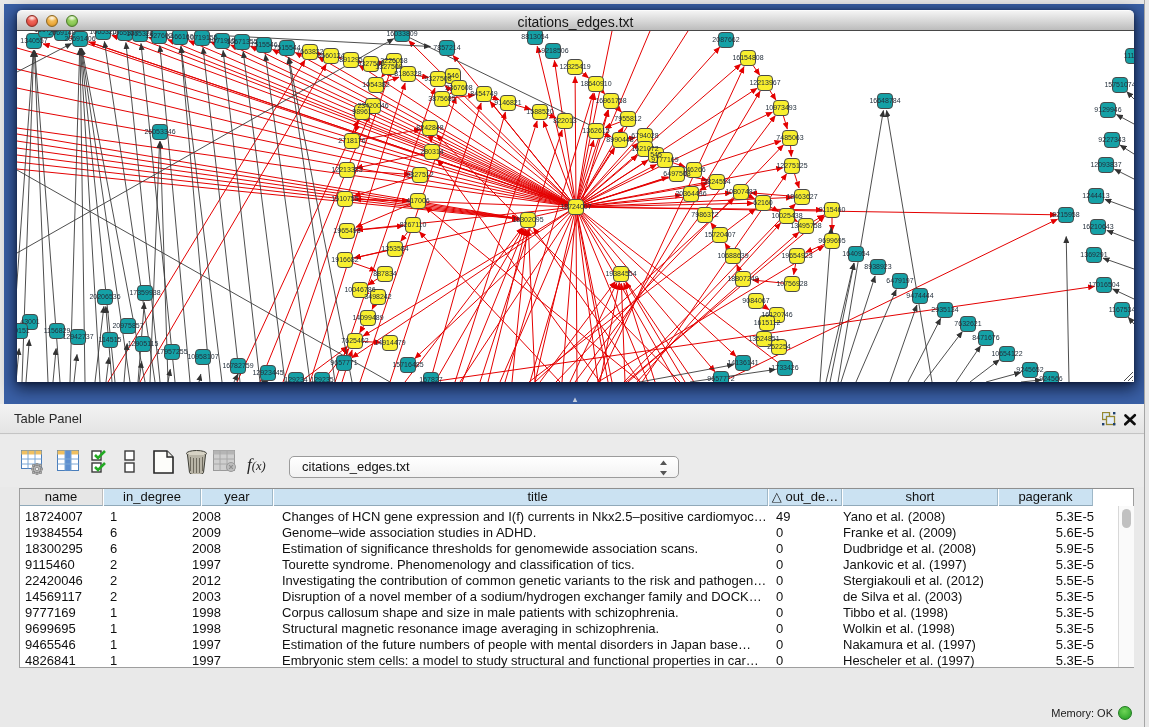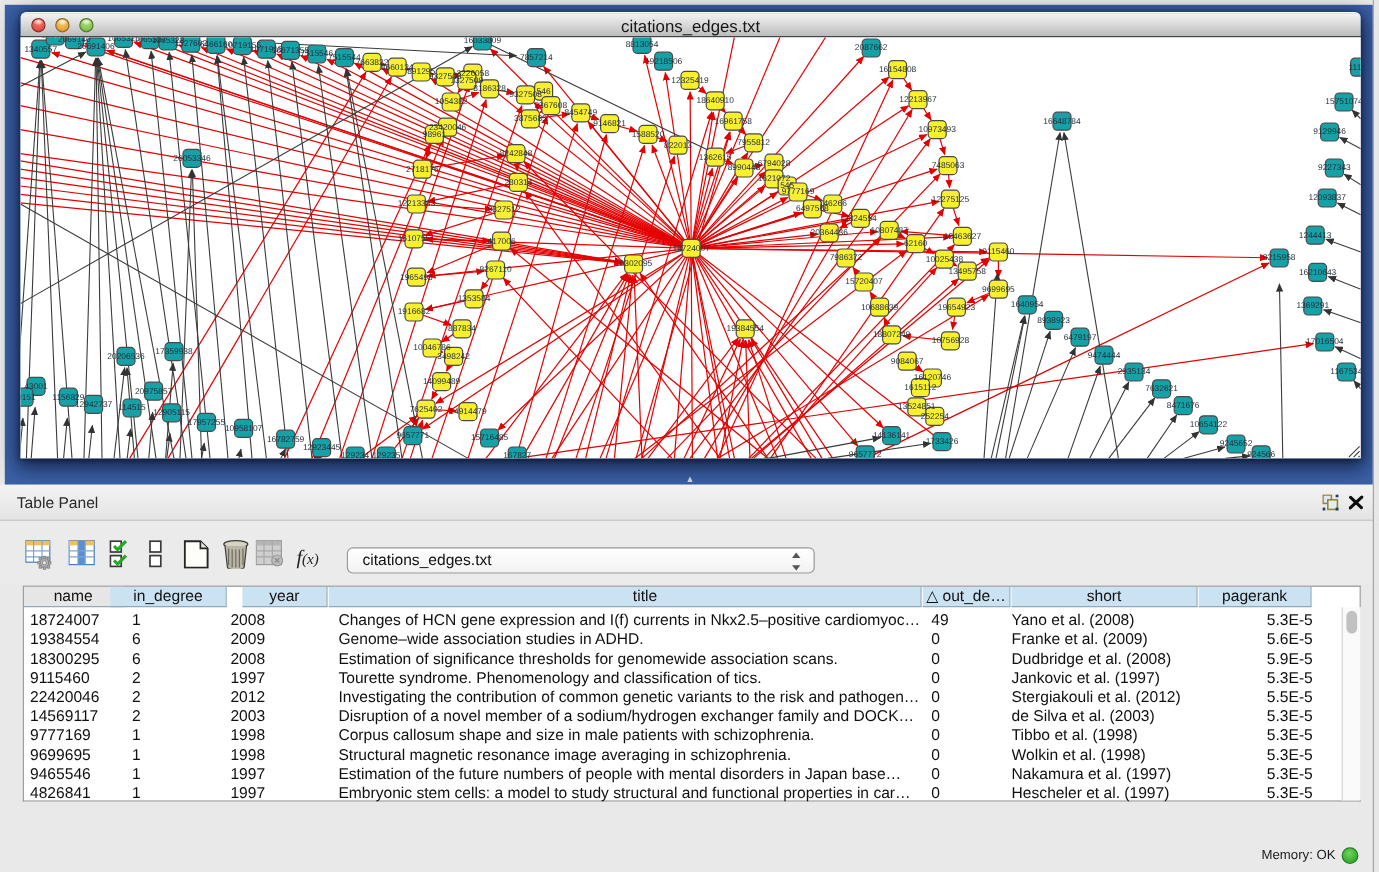--- a/index.html
+++ b/index.html
@@ -728,21 +728,21 @@
       <div id="dropdown">citations_edges.txt
         <div class="arr"><svg width="9" height="22">
               <path d="M1,8 L4.5,3.5 L8,8 z M1,14 L4.5,18.5 L8,14 z" fill="#555"></path>
             </svg></div>
       </div>
     </div>
 
     <div id="tbl">
       <div class="hrow">
         <div class="hc" style="left:0;width:83px;background:#e6e6e6;border-right:1px solid #bdbdbd;">name</div>
-        <div class="hc" style="left:72px;width:97px;">in_degree</div>
+        <div class="hc" style="left:84px;width:97px;">in_degree</div>
         <div class="hc" style="left:182px;width:71px;">year</div>
         <div class="hc" style="left:254px;width:494px;padding-left:34px;">title</div>
         <div class="hc" style="left:749px;width:73px;">△ out_de…</div>
         <div class="hc" style="left:823px;width:155px;">short</div>
         <div class="hc" style="left:979px;width:94px;">pagerank</div>
       </div>
       <div class="tr" style="top:20px">
           <div class="c0">18724007</div>
           <div class="c1">1</div>
           <div class="c2">2008</div>

